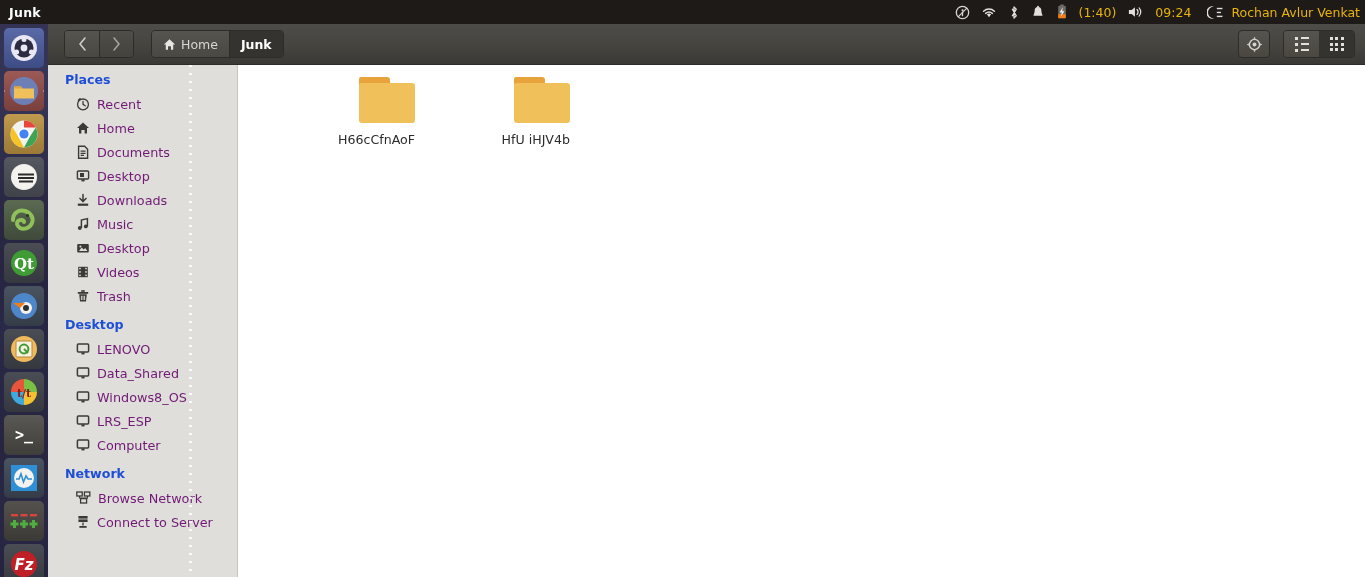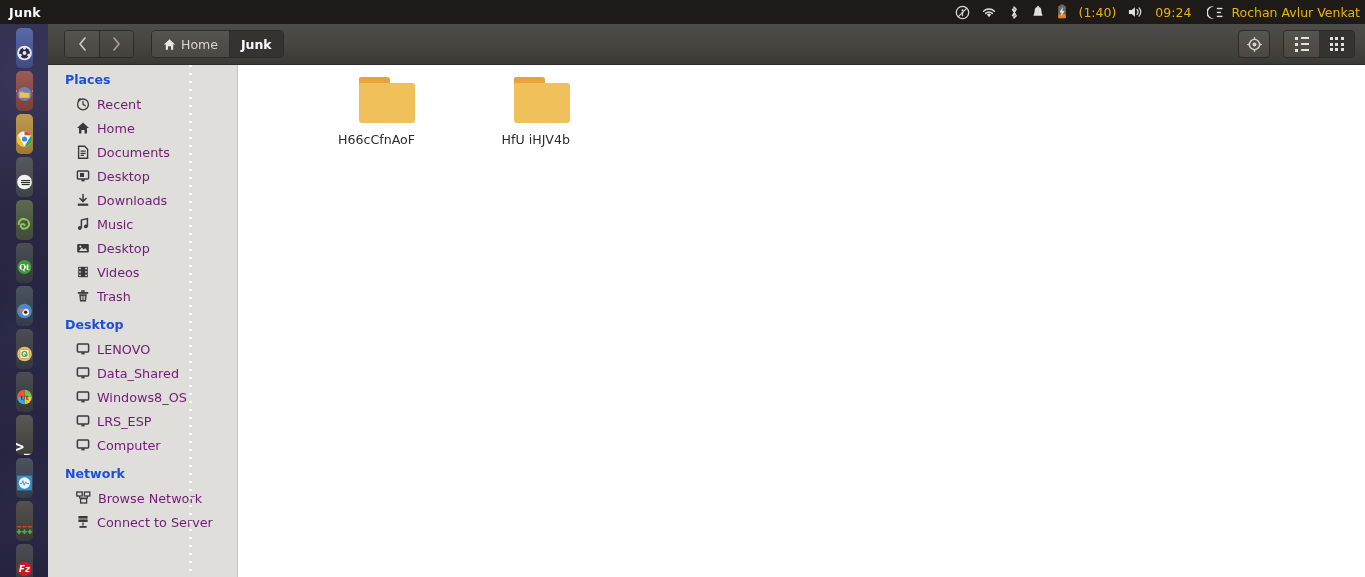--- a/index.html
+++ b/index.html
@@ -35,22 +35,22 @@
     overflow: hidden;
   }
   #launcher::before {
     content:""; position:absolute; inset:0;
     background:
       radial-gradient(circle at 70% 12%, rgba(120,140,220,.18), transparent 45%),
       radial-gradient(circle at 20% 55%, rgba(90,110,190,.14), transparent 40%),
       radial-gradient(circle at 60% 88%, rgba(130,150,230,.12), transparent 45%);
   }
   .lnk {
-    position: relative; width: 17px; height: 40px; margin: 3px auto 3px;
-    border-radius: 5px; display: flex; align-items: flex-end; justify-content: center;
+    position: relative; width: 40px; height: 40px; margin: 3px auto 3px;
+    border-radius: 5px; display: flex; align-items: center; justify-content: center;
     overflow: hidden;
   }
   .lnk.running::before {
     content:""; position:absolute; left:-4px; top:50%; transform:translateY(-50%);
     border-top:4px solid transparent; border-bottom:4px solid transparent;
     border-left:5px solid #e8e6e3;
   }
   .lnk.running::after {
     content:""; position:absolute; right:-4px; top:50%; transform:translateY(-50%);
     border-top:4px solid transparent; border-bottom:4px solid transparent;

